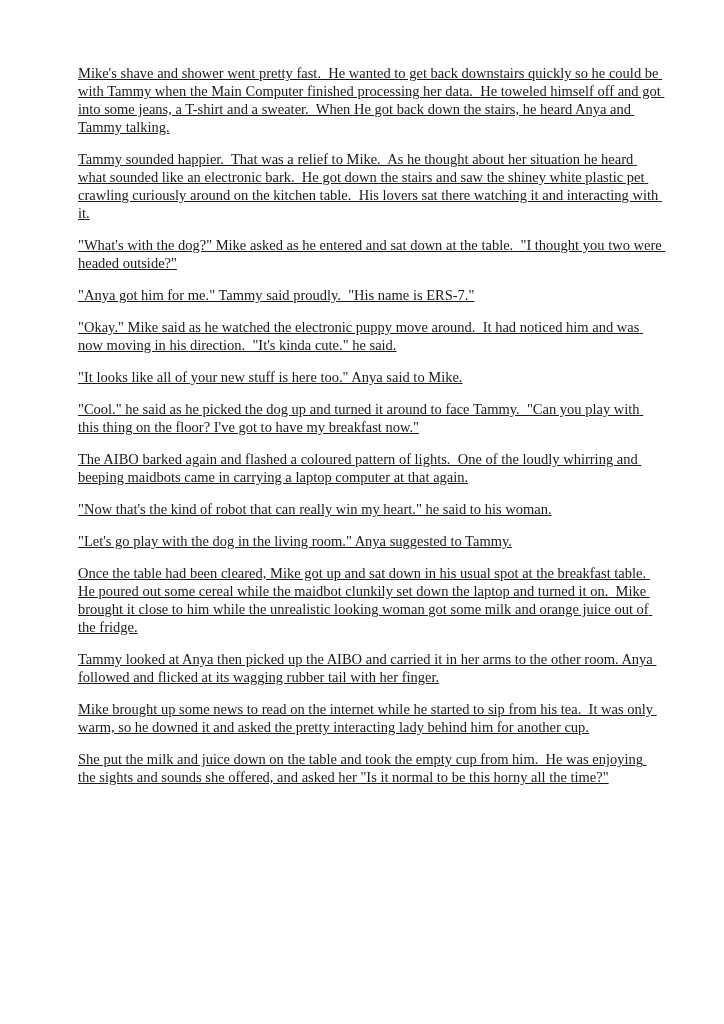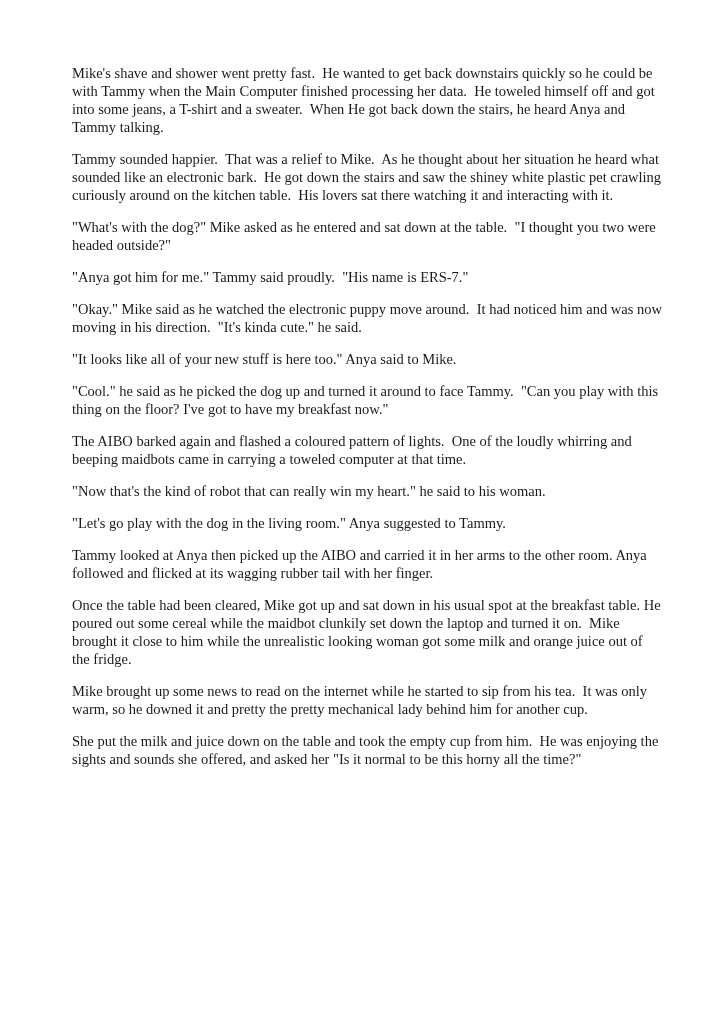--- a/index.html
+++ b/index.html
@@ -19,38 +19,39 @@
     position: absolute;
     top: 64px;
     left: 65px;
     width: 597px;
     font-family: "Liberation Serif", "DejaVu Serif", serif;
     font-size: 14.5px;
     line-height: 18px;
     color: #1a1a1a;
   }
   .para {
-    margin: 0 0 14px 7px;
+    margin: 0 0 14px 13px;
     white-space: pre-wrap;
     text-align: left;
+    text-decoration: underline;
   }
 </style>
 </head>
 <body>
 
 <div class="page">
   <div class="content">
     <p class="para">Mike's shave and shower went pretty fast.  He wanted to get back downstairs quickly so he could be with Tammy when the Main Computer finished processing her data.  He toweled himself off and got into some jeans, a T-shirt and a sweater.  When He got back down the stairs, he heard Anya and Tammy talking.</p>
     <p class="para">Tammy sounded happier.  That was a relief to Mike.  As he thought about her situation he heard what sounded like an electronic bark.  He got down the stairs and saw the shiney white plastic pet crawling curiously around on the kitchen table.  His lovers sat there watching it and interacting with it.</p>
     <p class="para">"What's with the dog?" Mike asked as he entered and sat down at the table.  "I thought you two were headed outside?"</p>
     <p class="para">"Anya got him for me." Tammy said proudly.  "His name is ERS-7."</p>
     <p class="para">"Okay." Mike said as he watched the electronic puppy move around.  It had noticed him and was now moving in his direction.  "It's kinda cute." he said.</p>
     <p class="para">"It looks like all of your new stuff is here too." Anya said to Mike.</p>
     <p class="para">"Cool." he said as he picked the dog up and turned it around to face Tammy.  "Can you play with this thing on the floor? I've got to have my breakfast now."</p>
-    <p class="para">The AIBO barked again and flashed a coloured pattern of lights.  One of the loudly whirring and beeping maidbots came in carrying a toweled computer at that time.</p>
+    <p class="para">The AIBO barked again and flashed a coloured pattern of lights.  One of the loudly whirring and beeping maidbots came in carrying a laptop computer at that again.</p>
     <p class="para">"Now that's the kind of robot that can really win my heart." he said to his woman.</p>
     <p class="para">"Let's go play with the dog in the living room." Anya suggested to Tammy.</p>
+    <p class="para">Once the table had been cleared, Mike got up and sat down in his usual spot at the breakfast table. He poured out some cereal while the maidbot clunkily set down the laptop and turned it on.  Mike brought it close to him while the unrealistic looking woman got some milk and orange juice out of the fridge.</p>
     <p class="para">Tammy looked at Anya then picked up the AIBO and carried it in her arms to the other room. Anya followed and flicked at its wagging rubber tail with her finger.</p>
-    <p class="para">Once the table had been cleared, Mike got up and sat down in his usual spot at the breakfast table. He poured out some cereal while the maidbot clunkily set down the laptop and turned it on.  Mike brought it close to him while the unrealistic looking woman got some milk and orange juice out of the fridge.</p>
-    <p class="para">Mike brought up some news to read on the internet while he started to sip from his tea.  It was only warm, so he downed it and pretty the pretty mechanical lady behind him for another cup.</p>
+    <p class="para">Mike brought up some news to read on the internet while he started to sip from his tea.  It was only warm, so he downed it and asked the pretty interacting lady behind him for another cup.</p>
     <p class="para">She put the milk and juice down on the table and took the empty cup from him.  He was enjoying the sights and sounds she offered, and asked her "Is it normal to be this horny all the time?"</p>
   </div>
 </div>
 
 </body></html>

